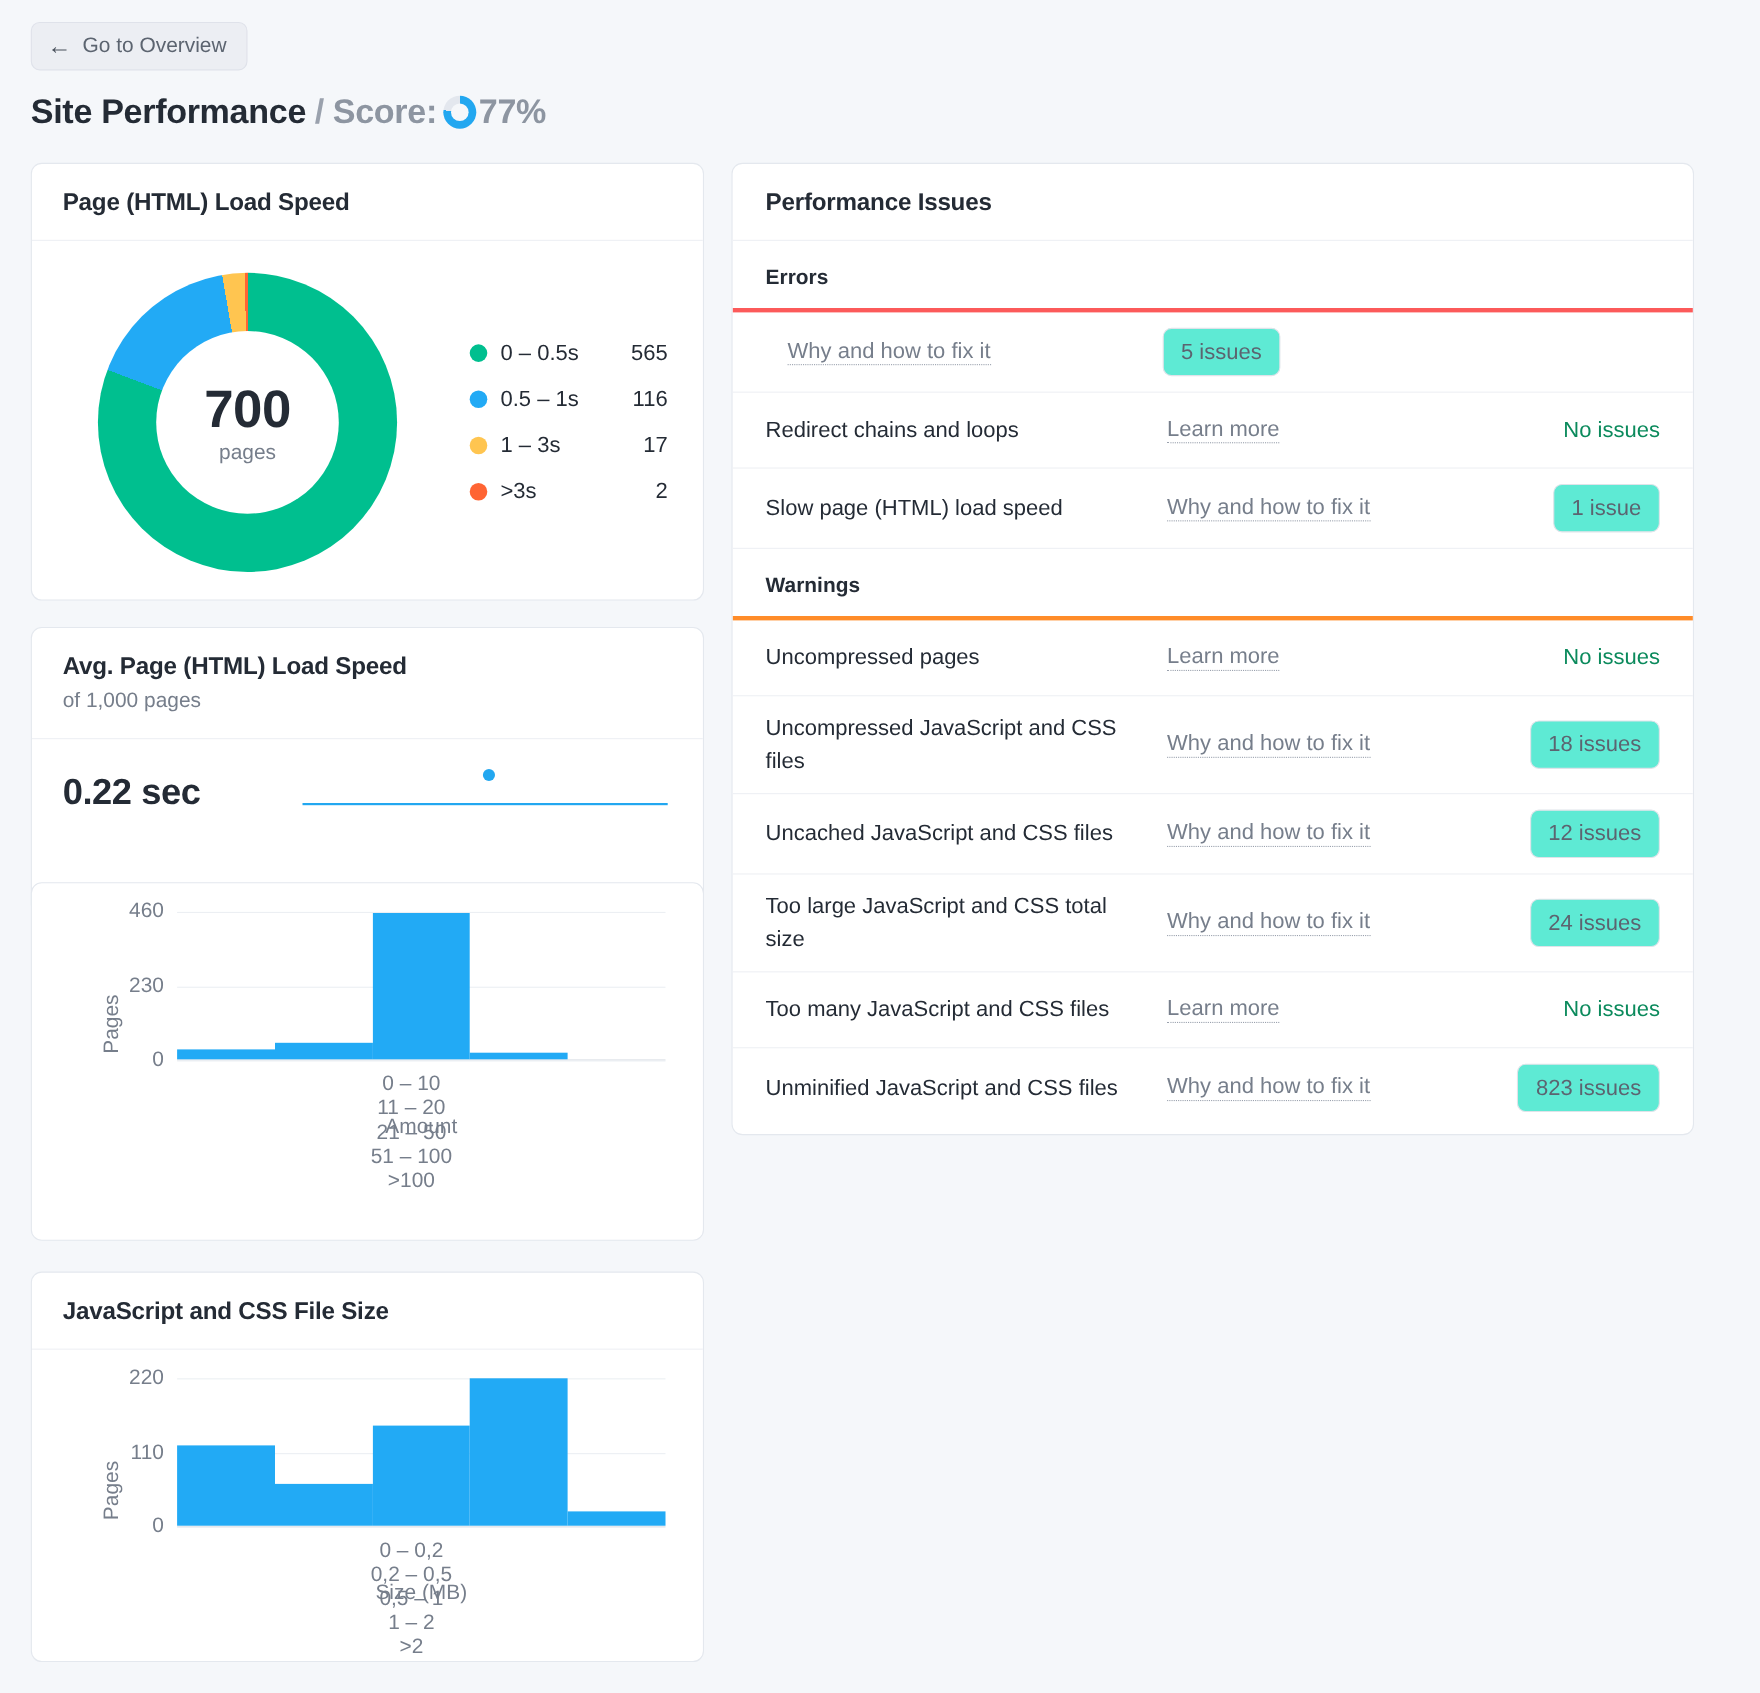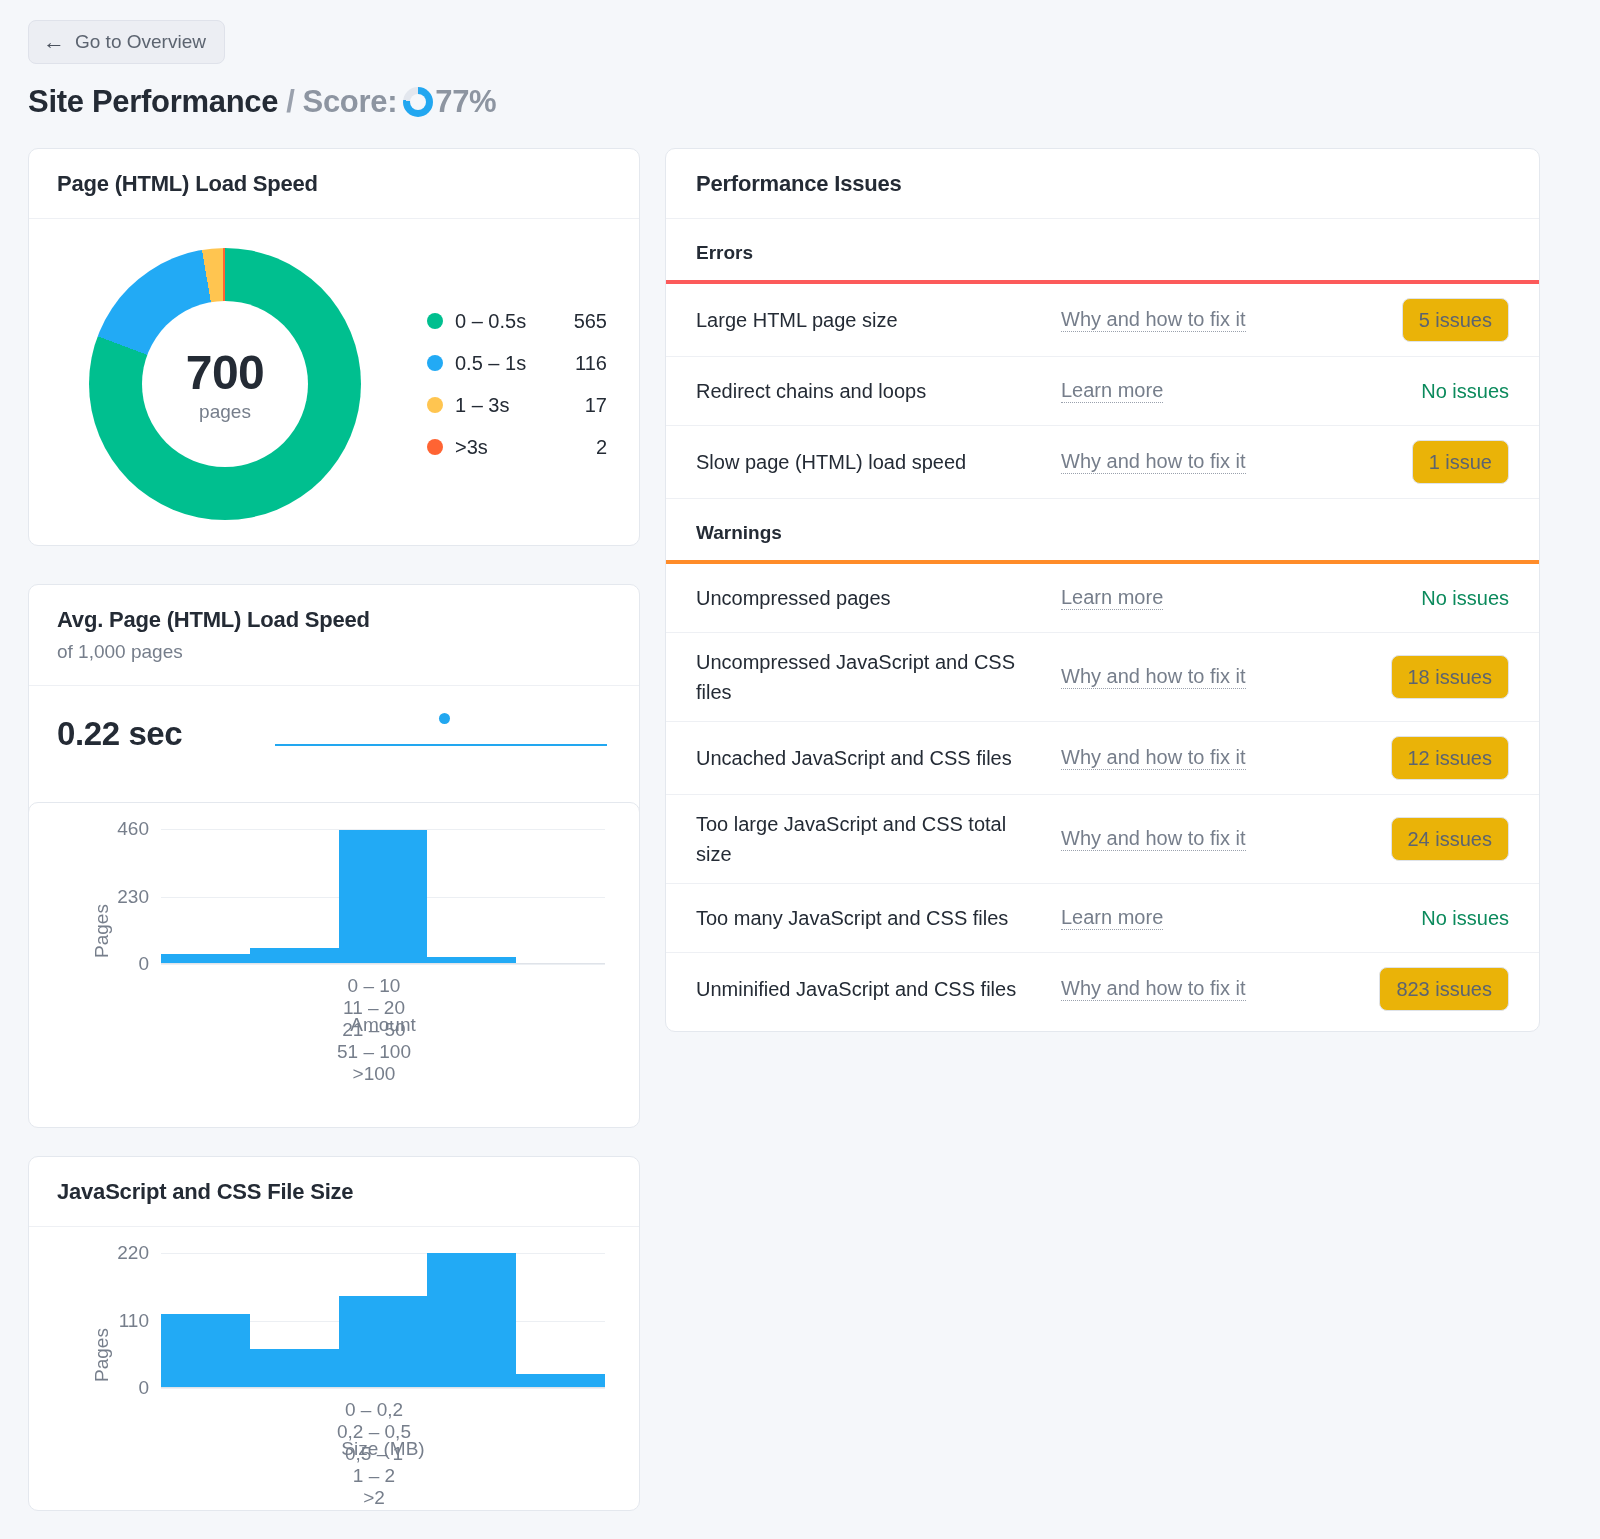--- a/index.html
+++ b/index.html
@@ -72,21 +72,21 @@
   .legend { margin-left: 66px; }
   .legend-row {
     display: flex; align-items: center;
     font-size: 20px; color: #242b35; height: 42px;
   }
   .legend-dot { width: 16px; height: 16px; border-radius: 50%; flex: none; margin-right: 12px; }
   .legend-label { width: 104px; }
   .legend-val { width: 48px; text-align: right; }
 
   
-  #card-avg-speed { left: 28px; top: 584px; width: 612px; height: 262px; }
+  #card-avg-speed { left: 28px; top: 570px; width: 612px; height: 262px; }
   .avg-sub { font-size: 19px; color: #767e8b; padding: 0 28px 22px; }
   .avg-head { padding: 22px 28px 8px; font-size: 22px; font-weight: bold; letter-spacing: -0.2px; }
   .avg-divider { height: 1px; background: #eef0f4; }
   .avg-body { display: flex; align-items: center; height: 96px; padding: 0 28px; }
   .avg-value { font-size: 33px; font-weight: bold; letter-spacing: -0.4px; width: 218px; }
   .avg-track { position: relative; flex: 1; height: 40px; margin-right: 4px; }
   .avg-line { position: absolute; left: 0; right: 0; bottom: 8px; height: 2px; background: #22a7f0; }
   .avg-dot {
     position: absolute; width: 11px; height: 11px; border-radius: 50%;
     background: #22a7f0; left: 49.5%; bottom: 30px;
@@ -143,21 +143,21 @@
     width: 252px; flex: none;
     font-size: 20px; color: #767e8b; cursor: pointer;
     border-bottom: 1px dotted #9aa1ad; align-self: center;
     display: inline-block; width: auto; min-width: 0;
   }
   .issue-link-cell { width: 280px; flex: none; margin-left: 20px; }
   .issue-status { width: 168px; flex: none; display: flex; justify-content: flex-end; }
   .badge {
     display: inline-flex; align-items: center; justify-content: center;
     min-width: 96px; height: 44px; padding: 0 16px;
-    background: #eab308; border: 1px solid #dfe3e9; border-radius: 8px;
+    background: #5eead4; border: 1px solid #dfe3e9; border-radius: 8px;
     font-size: 20px; color: #5c6470; cursor: pointer;
   }
   .no-issues { font-size: 20px; color: #0b8a5c; }
 </style>
 </head>
 <body>
 
 <div class="page">
 
   <button class="overview-btn">
@@ -301,21 +301,20 @@
       <div class="xaxis-title">Size (MB)</div>
     </div>
   </div>
 
   <div class="card" id="card-issues">
     <div class="issues-head">Performance Issues</div>
     <div id="issues-groups">
         <div class="group-title">Errors</div>
         <div class="group-rule" style="background: rgb(252, 90, 90);"></div>
         <div class="issue-row">
-          <div class="issue-name">Large HTML page size</div>
           <div class="issue-link-cell"><span class="issue-link">Why and how to fix it</span></div>
           <div class="issue-status">
             <span class="badge">5 issues</span>
           </div>
         </div>
         <div class="issue-row">
           <div class="issue-name">Redirect chains and loops</div>
           <div class="issue-link-cell"><span class="issue-link">Learn more</span></div>
           <div class="issue-status">
             <span class="no-issues">No issues</span>

